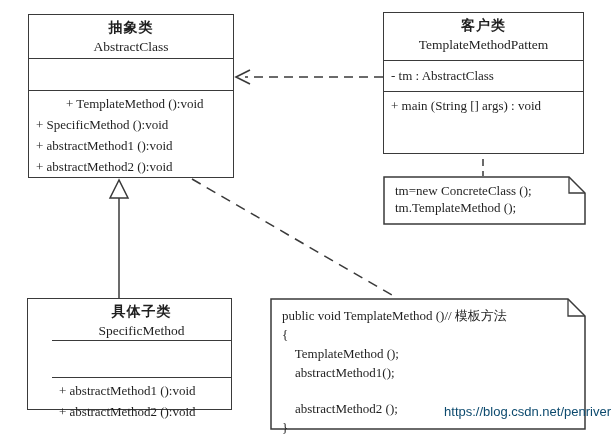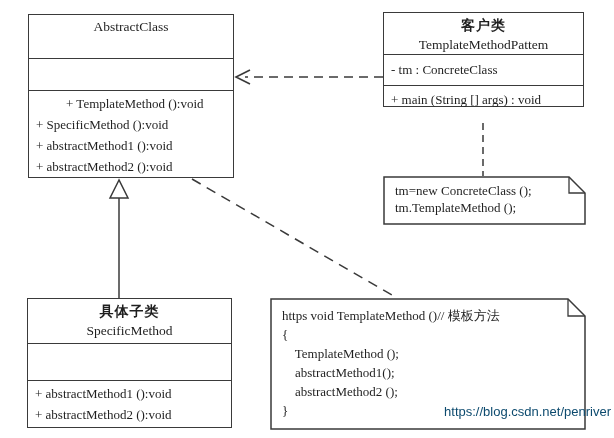--- a/index.html
+++ b/index.html
@@ -88,45 +88,46 @@
       <polygon points="119,180 110,198 128,198" fill="#ffffff"></polygon>
     </g>
 
     <line x1="483" y1="123" x2="483" y2="176" stroke="#3a3a3a" stroke-width="1.5" stroke-dasharray="7,5"></line>
 
     <line x1="192" y1="179" x2="397" y2="298" stroke="#3a3a3a" stroke-width="1.5" stroke-dasharray="10,7"></line>
   </svg>
 
   <div class="uml-class" style="left:28px; top:14px; width:206px; height:164px;">
     <div class="uml-title" style="height:44px;">
+      <div class="cn">抽象类</div>
       <div class="en">AbstractClass</div>
     </div>
     <div class="uml-attrs" style="height:32px;"></div>
     <div class="uml-methods" style="flex:1; padding-top:2px;">
       <div class="member-line" style="line-height:21px;margin-left:30px;">+ TemplateMethod ():void</div>
       <div class="member-line" style="line-height:21px;">+ SpecificMethod ():void</div>
       <div class="member-line" style="line-height:21px;">+ abstractMethod1 ():void</div>
       <div class="member-line" style="line-height:21px;">+ abstractMethod2 ():void</div>
     </div>
   </div>
 
-  <div class="uml-class" style="left:383px; top:12px; width:201px; height:95px;">
+  <div class="uml-class" style="left:383px; top:12px; width:201px; height:142px;">
     <div class="uml-title" style="height:48px;">
       <div class="cn">客户类</div>
       <div class="en">TemplateMethodPattem</div>
     </div>
     <div class="uml-attrs" style="height:31px;">
-      <div class="member-line" style="line-height:29px;">- tm : ConcreteClass</div>
+      <div class="member-line" style="line-height:29px;">- tm : AbstractClass</div>
     </div>
     <div class="uml-methods" style="flex:1;">
       <div class="member-line" style="line-height:28px;">+ main (String [] args) : void</div>
     </div>
   </div>
 
-  <div class="uml-class" style="left:27px; top:298px; width:205px; height:130px;">
+  <div class="uml-class" style="left:27px; top:298px; width:205px; height:112px;padding-left:24px;">
     <div class="uml-title" style="height:45px;">
       <div class="cn">具体子类</div>
       <div class="en">SpecificMethod</div>
     </div>
     <div class="uml-attrs" style="height:37px;"></div>
     <div class="uml-methods" style="flex:1; padding-top:2px;">
       <div class="member-line" style="line-height:21px;">+ abstractMethod1 ():void</div>
       <div class="member-line" style="line-height:21px;">+ abstractMethod2 ():void</div>
     </div>
   </div>
@@ -141,24 +142,24 @@
       <div class="code-line" style="line-height:17px;">tm.TemplateMethod ();</div>
     </div>
   </div>
 
   <div class="uml-note" style="left:270px; top:298px; width:316px; height:132px;">
     <svg width="316" height="132" viewBox="0 0 316 132" xmlns="http://www.w3.org/2000/svg">
       <polygon points="1,1 298,1 315,18 315,131 1,131" fill="#ffffff" stroke="#3a3a3a" stroke-width="1.5"></polygon>
       <polyline points="298,1 298,18 315,18" fill="none" stroke="#3a3a3a" stroke-width="1.3"></polyline>
     </svg>
     <div class="note-text" style="top:8px;">
-      <div class="code-line" style="line-height:19px;">https void TemplateMethod ()// 模板方法</div>
+      <div class="code-line" style="line-height:19px;">public void TemplateMethod ()// 模板方法</div>
       <div class="code-line" style="line-height:19px;">{</div>
       <div class="code-line" style="line-height:19px;">    TemplateMethod ();</div>
       <div class="code-line" style="line-height:19px;">    abstractMethod1();</div>
-      <div class="code-line" style="line-height:19px;">    abstractMethod2 ();</div>
+      <div class="code-line" style="line-height:19px;margin-top:17px;">    abstractMethod2 ();</div>
       <div class="code-line" style="line-height:19px;">}</div>
     </div>
   </div>
 
   <div class="watermark" style="right:3px; top:404px;">https://blog.csdn.net/penriver</div>
 
 </div>
 
 </body></html>

